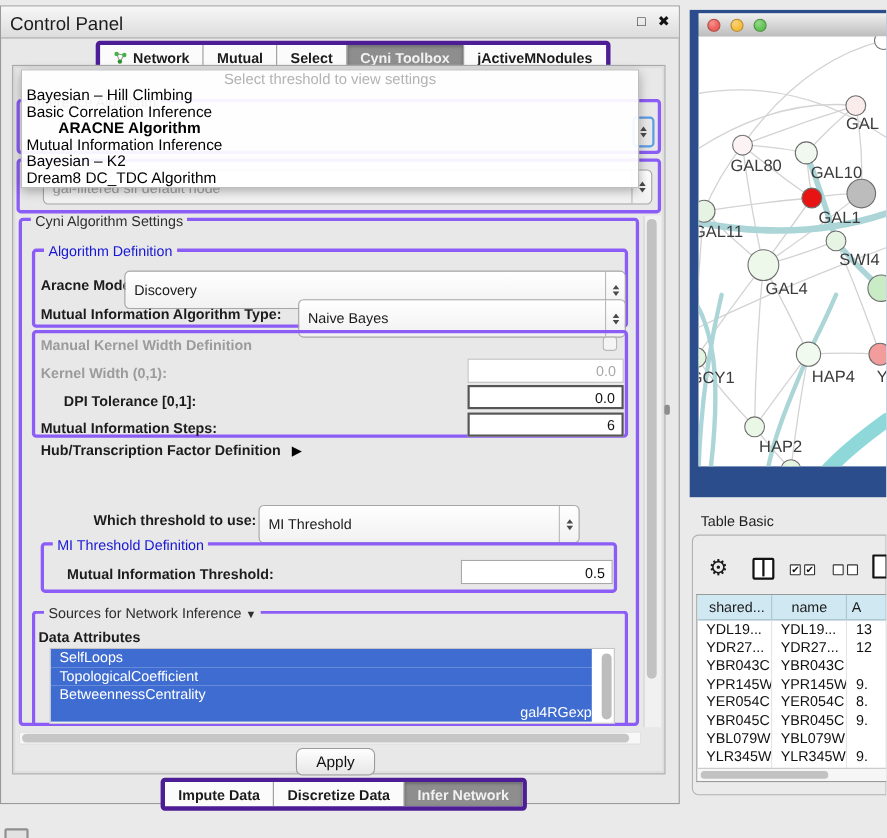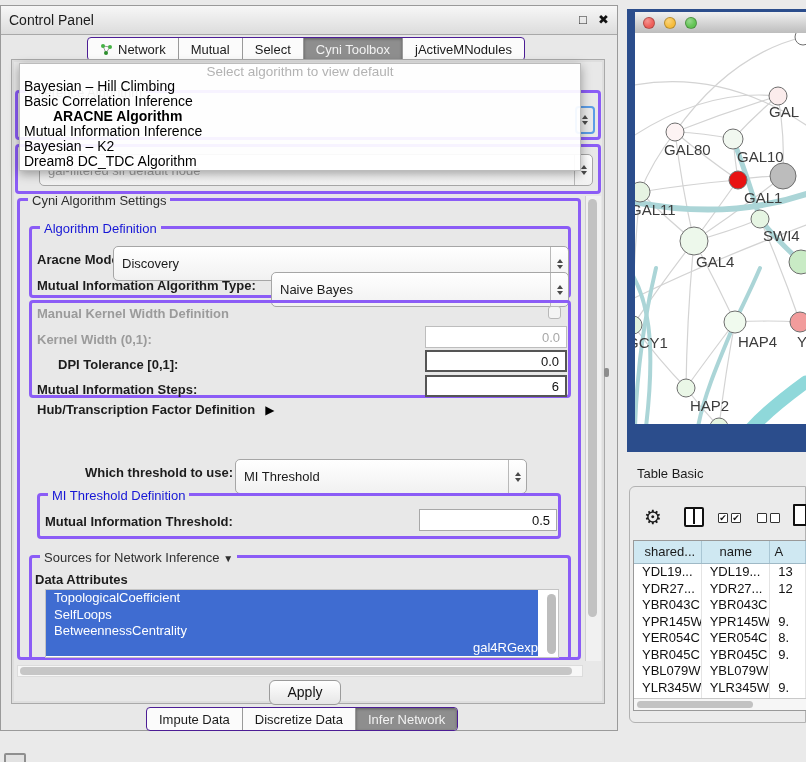--- a/index.html
+++ b/index.html
@@ -5,26 +5,26 @@
   html,body{margin:0;padding:0;background:#eaeaea;}
   #screen{position:relative;width:806px;height:762px;overflow:hidden;
     font-family:"Liberation Sans","DejaVu Sans",sans-serif;background:#eaeaea;}
   .abs{position:absolute;}
 
   
   #control-panel{left:0;top:5px;width:618px;height:726px;background:#e8e8e8;
     border:1px solid #9a9a9a;box-sizing:border-box;}
   #cp-titlebar{left:0;top:0;width:616px;height:28px;
     background:linear-gradient(#f7f7f7,#dcdcdc);border-bottom:1px solid #a8a8a8;}
-  #cp-title{left:8px;top:6px;font-size:14px;color:#1c1c1c;}
+  #cp-title{left:8px;top:6px;font-size:17px;color:#1c1c1c;}
   #cp-min{left:578px;top:7px;width:13px;height:13px;font-size:13px;color:#222;line-height:13px;cursor:default;}
   #cp-close{left:597px;top:7px;width:14px;height:14px;font-size:13px;font-weight:bold;color:#111;line-height:14px;cursor:default;}
 
   
-  .tabstrip{display:flex;border:1px solid #4c1d95;border-radius:4px;background:#fbfbfb;height:22px;overflow:hidden;}
+  .tabstrip{display:flex;border:4px solid #4c1d95;border-radius:4px;background:#fbfbfb;height:22px;overflow:hidden;font-weight:bold;}
   #top-tabs{left:86px;top:31px;}
   #bottom-tabs{left:145px;top:701px;}
   .tab{display:flex;align-items:center;padding:0 12px;font-size:13px;color:#1b1b1b;
     border-left:1px solid #9a9a9a;white-space:nowrap;cursor:default;}
   .tab:first-child{border-left:none;}
   .tab.sel{background:#8e8e8e;color:#f2f2f2;box-shadow:inset 0 1px 3px rgba(0,0,0,.35);}
   .tab .ticon{margin-right:5px;display:inline-flex;}
 
   
   #content-panel{left:10px;top:53px;width:594px;height:645px;background:#e8e8e8;
@@ -176,21 +176,21 @@
     <div class="abs gbox behind" style="left:14px;top:138px;width:586px;height:50px;"></div>
     <div class="abs combo behind" style="left:38px;top:148px;width:554px;height:32px;">
       <span class="combo-text" style="color:#a0a0a0;">gal-filtered sif default node</span>
       <span class="combo-btn">
           <span class="arr-up"></span>
           <span class="arr-dn"></span>
         </span>
     </div>
 
     <div class="abs" id="popup">
-      <div id="popup-prompt">Select algorithm to view default</div>
+      <div id="popup-prompt">Select threshold to view settings</div>
       <div id="popup-items">
           <div class="popup-item">Bayesian – Hill Climbing</div>
           <div class="popup-item">Basic Correlation Inference</div>
           <div class="popup-item bold">ARACNE Algorithm</div>
           <div class="popup-item">Mutual Information Inference</div>
           <div class="popup-item">Bayesian – K2</div>
           <div class="popup-item">Dream8 DC_TDC Algorithm</div>
         </div>
     </div>
 
@@ -236,30 +236,30 @@
     <div class="combo" style="left:234px;top:453px;width:292px;">
       <span class="combo-text">MI Threshold</span>
       <span class="combo-btn">
           <span class="arr-up"></span>
           <span class="arr-dn"></span>
         </span>
     </div>
     <div class="abs gbox" style="left:36px;top:487px;width:524px;height:46px;">
       <span class="gbox-title blue">MI Threshold Definition</span>
     </div>
-    <span class="lbl" style="left:44px;top:508px;">Mutual Information Threshold:</span>
+    <span class="lbl" style="left:60px;top:508px;">Mutual Information Threshold:</span>
     <input class="field" style="left: 418px; top: 503px; width: 138px;" readonly="" value="0.5">
 
     <div class="abs gbox" style="left:28px;top:549px;width:542px;height:105px;border-bottom:none;">
       <span class="gbox-title"><span>Sources for Network Inference</span> <span style="font-size:10px;">▼</span></span>
     </div>
     <span class="lbl" style="left:34px;top:566px;">Data Attributes</span>
     <div class="abs" id="attr-list">
+        <div class="attr-item" style="background: rgb(63, 108, 209);">SelfLoops</div>
         <div class="attr-item" style="background: rgb(63, 108, 209);">TopologicalCoefficient</div>
-        <div class="attr-item" style="background: rgb(63, 108, 209);">SelfLoops</div>
         <div class="attr-item" style="background: rgb(63, 108, 209);">BetweennessCentrality</div>
         <div class="attr-item" style="background: rgb(63, 108, 209); text-align: right;">gal4RGexp</div>
       </div>
     <div class="abs" id="attr-scroll"></div>
 
     <div class="abs sb-track-v" id="cp-vscroll-track">
       <div class="abs" id="cp-vscroll-thumb" style="position:relative;left:2px;top:3px;"></div>
     </div>
     <div class="abs" id="cp-hscroll-track"></div>
     <div class="abs" id="cp-hscroll-thumb"></div>

